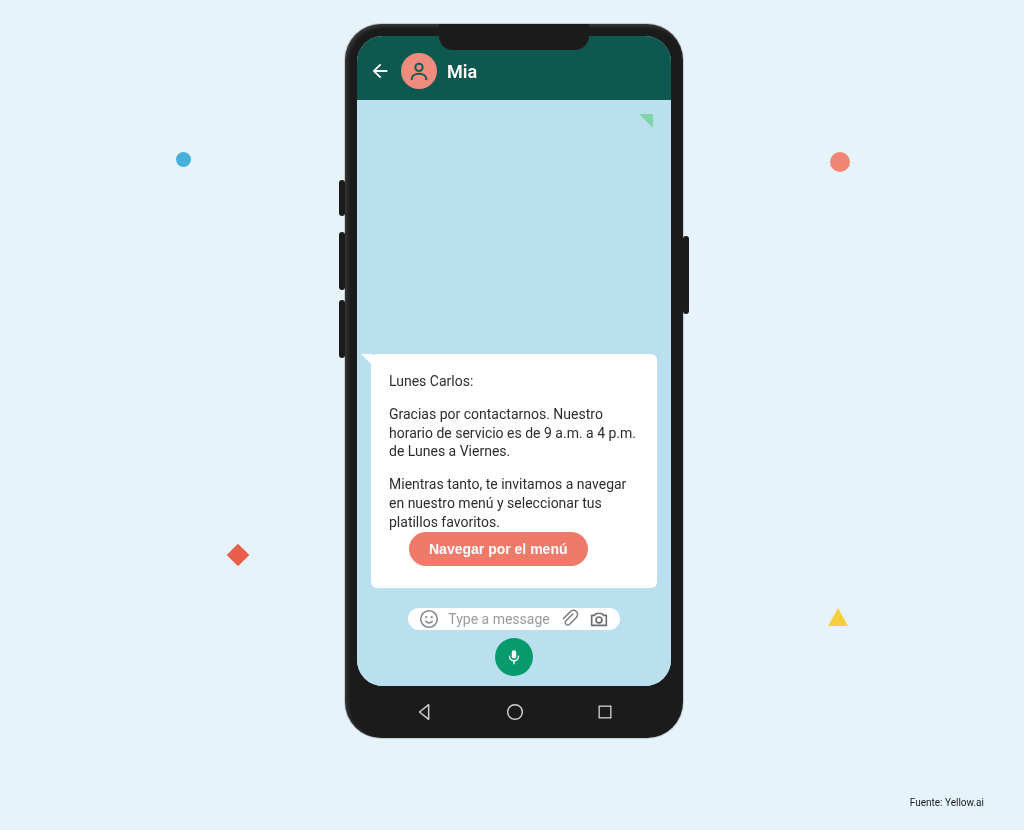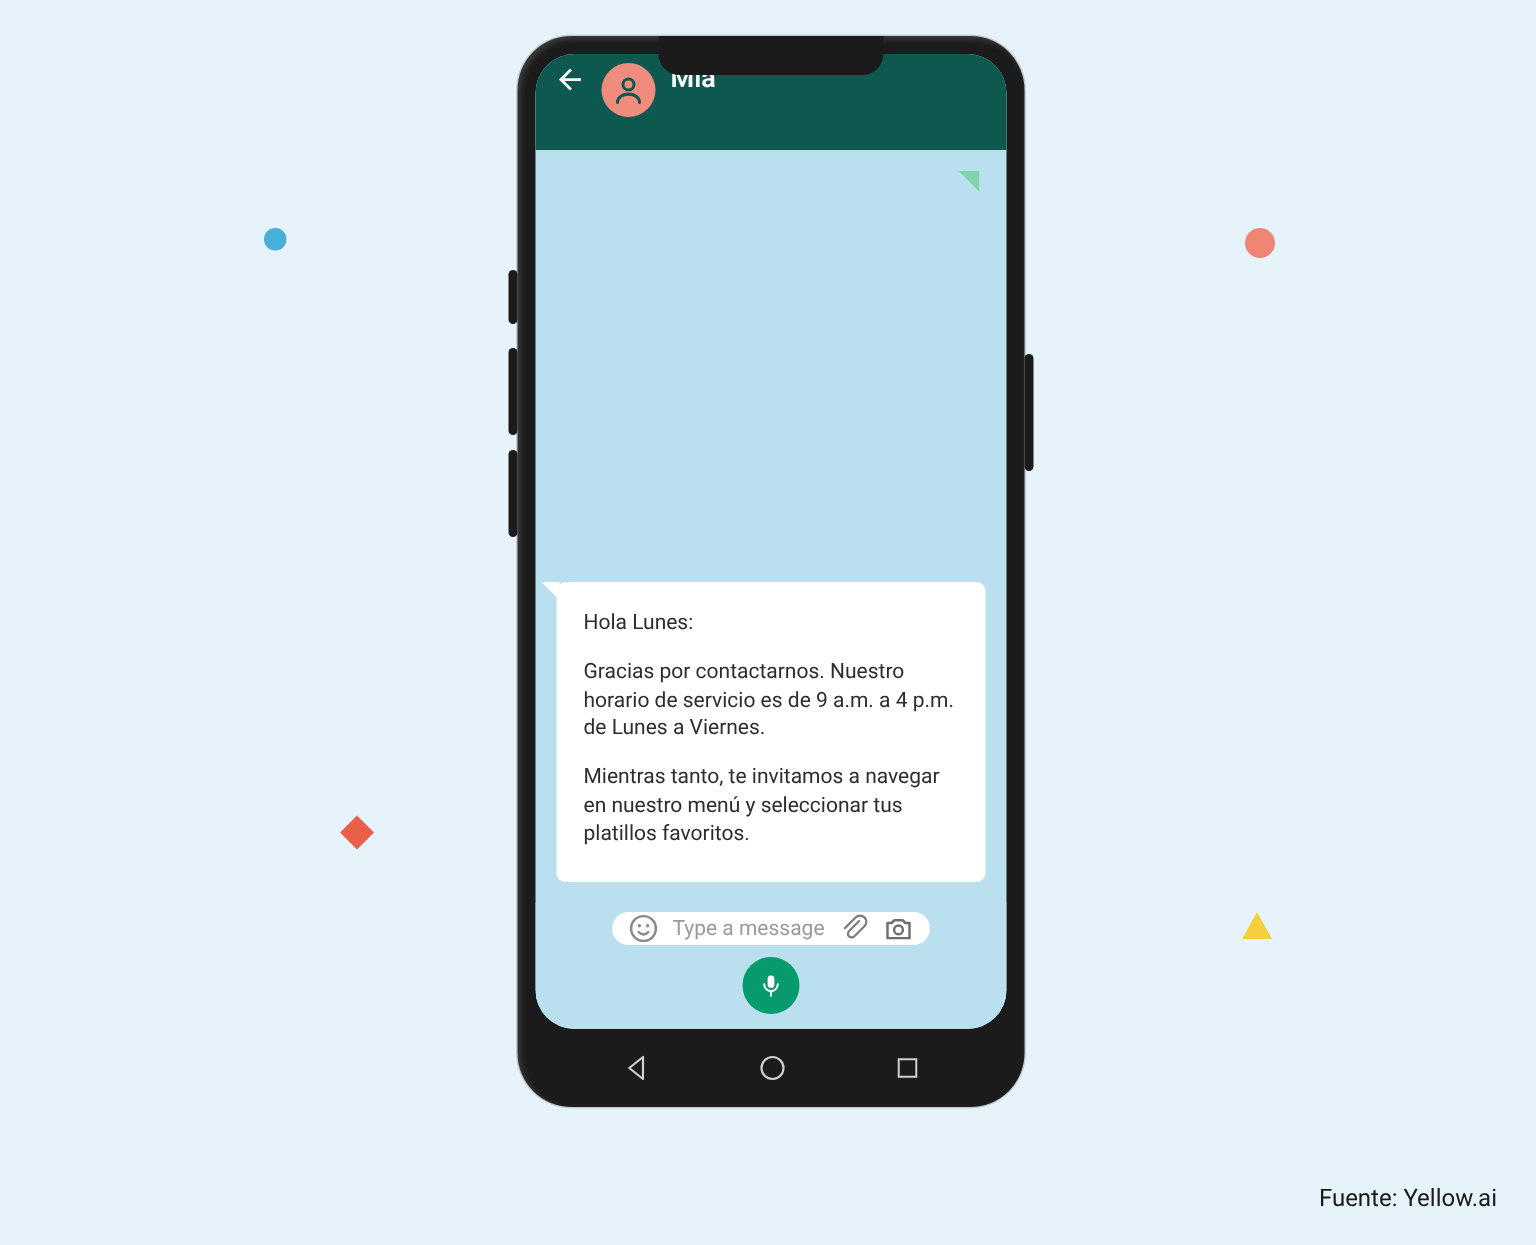--- a/index.html
+++ b/index.html
@@ -59,20 +59,21 @@
     border-bottom-left-radius: 14px;
     border-bottom-right-radius: 14px;
     z-index: 2;
   }
 
   .topbar {
     background: #0e594f;
     height: 64px;
     padding-top: 6px;
     display: flex;
+    align-items: center;
     padding-left: 12px;
     gap: 10px;
     color: #ffffff;
   }
   .back-arrow { width: 22px; height: 22px; display:flex; align-items:center; justify-content:center; cursor:pointer; }
   .avatar {
     width: 36px; height: 36px;
     background: #ef8c7d;
     border-radius: 50%;
     display: flex; align-items: center; justify-content: center;
@@ -160,23 +161,23 @@
     height: 52px;
     display: flex;
     align-items: center;
     justify-content: space-evenly;
     color: #c7c7c7;
   }
   .nav-btn { cursor:pointer; display:flex; }
 
   .attribution {
     position: absolute;
-    right: 26px;
+    right: 40px;
     bottom: 22px;
-    font-size: 16px;
+    font-size: 10px;
     color: #1a1a1a;
   }
 
 </style>
 </head>
 <body>
 
 <div class="deco deco-topleft"></div>
 <div class="deco deco-topright"></div>
 <div class="deco deco-midleft"></div>
@@ -208,23 +209,24 @@
       </div>
       <div class="contact-name">Mia</div>
     </div>
 
     <div class="chat-body">
       <svg class="wallpaper-corner" width="14" height="14">
         <polygon points="0,0 14,0 14,14" fill="#7fd4a8"></polygon>
       </svg>
 
       <div class="bubble">
-        <p>Hola Lunes:</p>
+        <p>Lunes Carlos:</p>
         <p>Gracias por contactarnos. Nuestro horario de servicio es de 9 a.m. a 4 p.m. de Lunes a Viernes.</p>
         <p>Mientras tanto, te invitamos a navegar en nuestro menú y seleccionar tus platillos favoritos.</p>
+        <button class="menu-btn">Navegar por el menú</button>
       </div>
     </div>
 
     <div class="input-bar">
       <div class="input-pill">
         <div class="input-icon">
           <svg width="22" height="22" viewBox="0 0 24 24">
               <circle cx="12" cy="12" r="9" fill="none" stroke="#8a8a8a" stroke-width="1.8"></circle>
               <circle cx="9" cy="10" r="1.2" fill="#8a8a8a"></circle>
               <circle cx="15" cy="10" r="1.2" fill="#8a8a8a"></circle>

